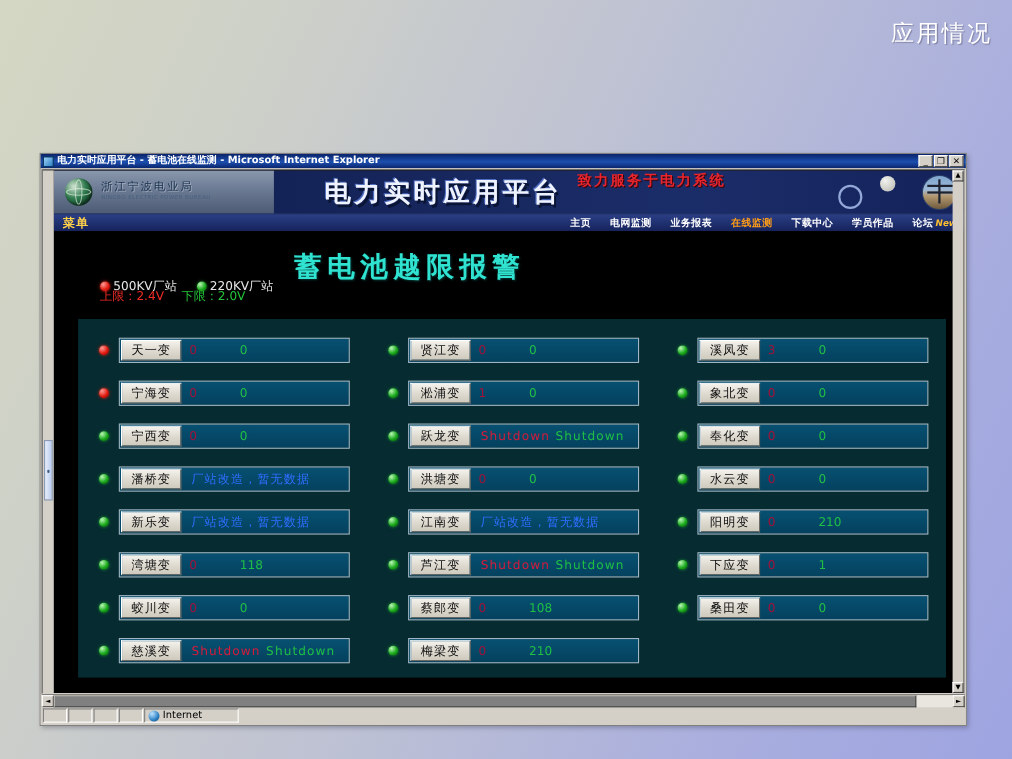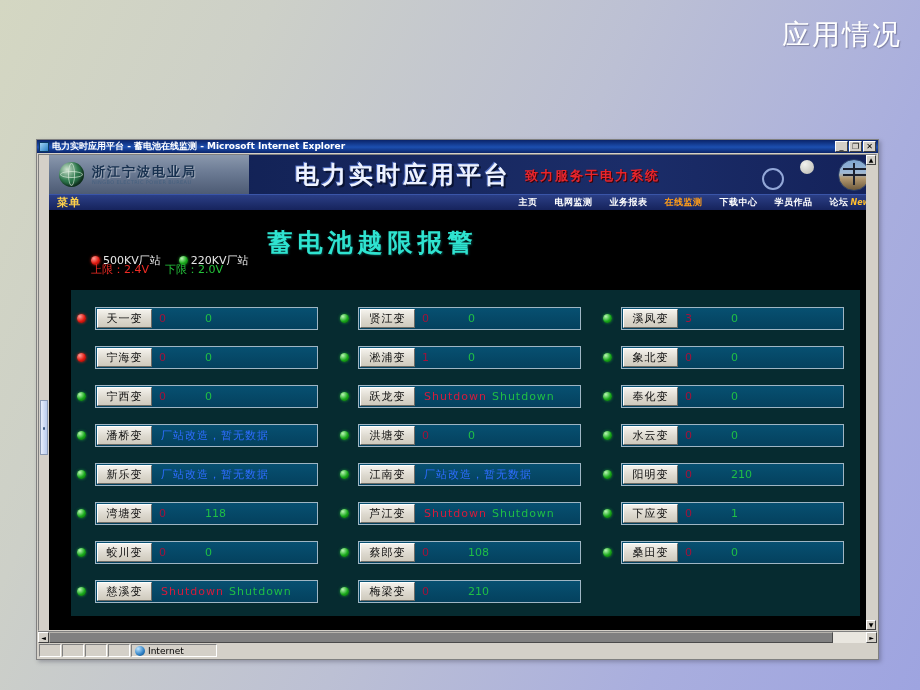--- a/index.html
+++ b/index.html
@@ -5,21 +5,21 @@
   html,body{margin:0;padding:0;}
   body{
     width:920px;height:690px;overflow:hidden;
     font-family:"DejaVu Sans","Liberation Sans",sans-serif;
     background:linear-gradient(115deg,#d4d7c2 0%,#cdd0c8 22%,#bcc0d4 52%,#a9aede 78%,#9ea4e0 100%);
   }
   
   #slide{position:relative;width:920px;height:690px;}
   #slide-title{
     position:absolute;right:18px;top:16px;
-    color:#ffffff;font-size:28px;letter-spacing:2px;
+    color:#ffffff;font-size:21px;letter-spacing:2px;
     text-shadow:1px 1px 1px rgba(80,80,110,.5);
     white-space:nowrap;
   }
   
   #ie-window{
     position:absolute;left:36px;top:139px;width:841px;height:519px;
     background:#d4d0c8;
     border:1px solid #808080;
     box-shadow:2px 2px 4px rgba(60,60,80,.35);
     display:flex;flex-direction:column;
@@ -82,31 +82,31 @@
     width:25px;height:25px;flex:0 0 25px;border-radius:50%;
     background:radial-gradient(circle at 32% 30%,#cfe3d0,#2f7a4e 45%,#0d3a22 100%);
     box-shadow:inset -2px -2px 3px rgba(0,0,0,.5);position:relative;
   }
   .globe::before,.globe::after{
     content:"";position:absolute;border:1px solid rgba(225,240,225,.65);border-radius:50%;
   }
   .globe::before{left:9px;top:1px;width:5px;height:21px;}
   .globe::after{left:1px;top:9px;width:21px;height:5px;}
   .logo-words{margin-left:8px;line-height:1;}
-  .logo-cn{font-size:13px;font-weight:bold;color:#18314f;letter-spacing:2px;
+  .logo-cn{font-size:10px;font-weight:normal;color:#18314f;letter-spacing:2px;
     text-shadow:1px 1px 0 rgba(255,255,255,.35);white-space:nowrap;}
   .logo-en{font-size:5px;color:#46607f;letter-spacing:.4px;margin-top:2px;white-space:nowrap;}
   .banner-mid{flex:1 1 auto;position:relative;display:flex;align-items:center;}
   .banner-title{
     position:absolute;left:46px;top:4px;
     font-size:24px;font-weight:bold;color:#eef3ff;letter-spacing:3px;
     text-shadow:2px 2px 0 #0a1434,-1px -1px 0 #4f6cc0;white-space:nowrap;
   }
   .banner-slogan{
-    position:absolute;left:276px;top:12px;
+    position:absolute;left:276px;top:0;
     font-size:13px;font-weight:bold;color:#e8252c;letter-spacing:2px;
     text-shadow:1px 1px 0 #3a0206;white-space:nowrap;
   }
   .banner-ring{
     position:absolute;right:92px;top:13px;width:22px;height:22px;border-radius:50%;
     border:2px solid #93a8d8;box-sizing:border-box;
   }
   .banner-dot{
     position:absolute;right:62px;top:5px;width:14px;height:14px;border-radius:50%;
     background:radial-gradient(circle at 35% 30%,#f2f2ee,#b8b8b0);
@@ -156,21 +156,21 @@
   }
   .app-title span{position:relative;left:-90px;}
   
   .grid-panel{
     position:absolute;left:22px;right:16px;top:80px;bottom:10px;
     background:#062b30;
     padding:9px 0 0 0;box-sizing:border-box;
   }
   .grid{display:flex;height:100%;}
   .col{flex:1 1 33.33%;display:flex;flex-direction:column;}
-  .row{display:flex;align-items:center;height:39px;padding-left:6px;box-sizing:border-box;}
+  .row{display:flex;align-items:center;height:39px;padding-left:19px;box-sizing:border-box;}
   .row .led{margin-right:9px;}
   .panel{
     flex:1 1 auto;margin-right:16px;height:23px;display:flex;align-items:center;
     background:linear-gradient(to bottom,#075071,#04415e);
     border:1px solid #9fb6c4;box-sizing:border-box;position:relative;
   }
   .stn-btn{
     height:19px;min-width:55px;margin-left:1px;
     background:linear-gradient(to bottom,#f4f2ec,#ddd9cf 55%,#cfcabd);
     border:1px solid #ffffff;border-right-color:#6c6a64;border-bottom-color:#6c6a64;

